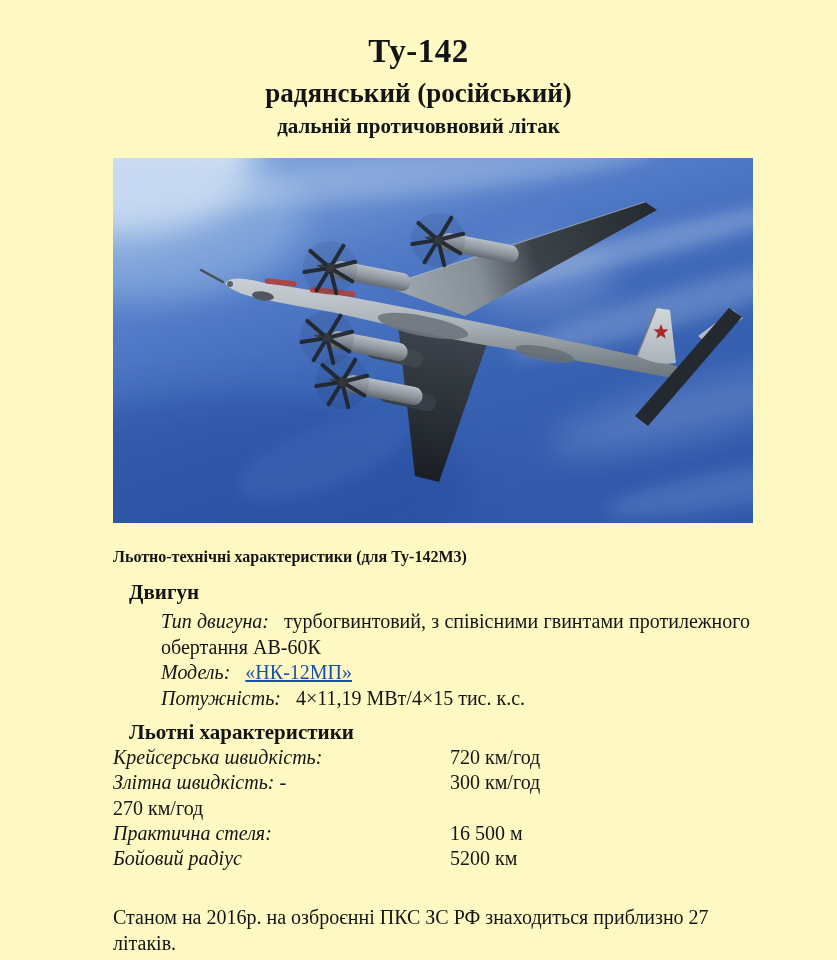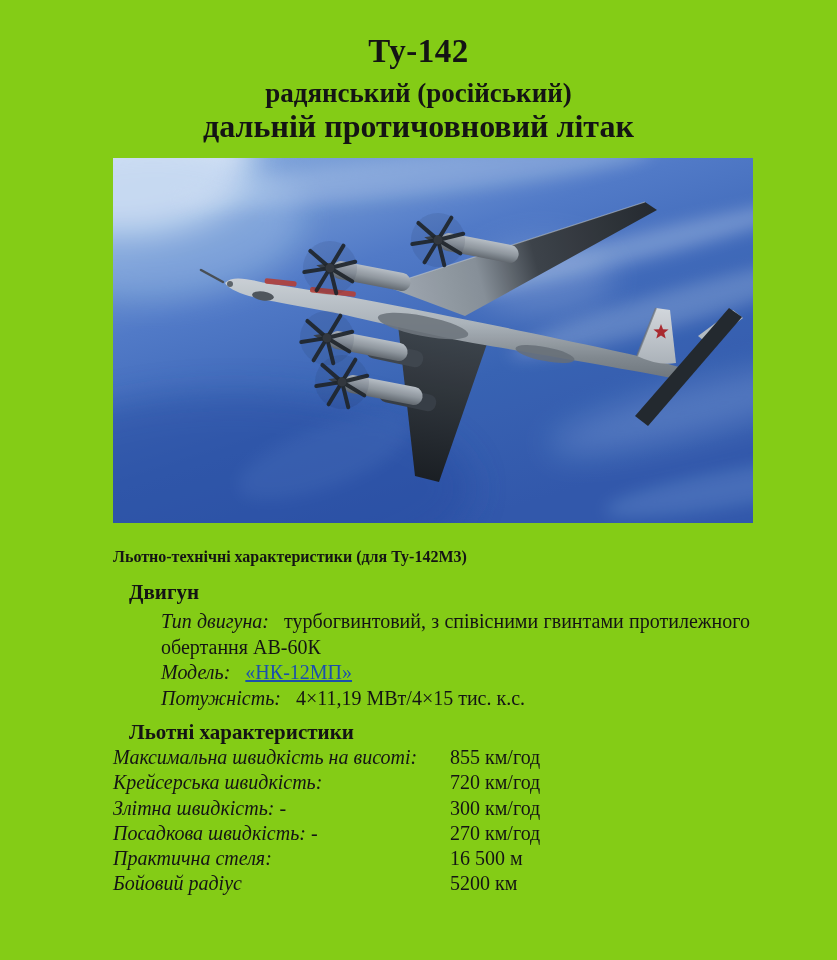--- a/index.html
+++ b/index.html
@@ -1,31 +1,31 @@
 <!DOCTYPE html>
 <html><head>
 <meta charset="utf-8">
 <style>
   html,body { margin:0; padding:0; background:#ffffff; }
   .page {
-    position:relative; width:837px; height:960px; background:#84cc16;
+    position:relative; width:837px; height:960px; background:#fef9c3;
     font-family:"Liberation Serif", serif; color:#141414; overflow:hidden;
   }
   
   .doc-title {
     position:absolute; top:33px; left:0; width:837px; text-align:center;
     font-size:33px; font-weight:700; line-height:36px; letter-spacing:.5px;
   }
   .doc-sub1 {
     position:absolute; top:77px; left:0; width:837px; text-align:center;
     font-size:27px; font-weight:700; line-height:32px;
   }
   .doc-sub2 {
     position:absolute; top:110px; left:0; width:837px; text-align:center;
-    font-size:32px; font-weight:700; line-height:32px;
+    font-size:21px; font-weight:700; line-height:32px;
   }
   
   .photo {
     position:absolute; left:113px; top:158px; width:640px; height:365px;
     line-height:0;
   }
   
   .specs { position:absolute; left:113px; top:543px; width:640px; }
   .section-heading {
     margin:0; font-size:16px; font-weight:700; line-height:28px;
@@ -197,40 +197,36 @@
         <span class="it">Модель:</span><span class="eng-val model-link">«НК-12МП»</span>
       </p>
       <p>
         <span class="it">Потужність:</span><span class="eng-val">4×11,19 МВт/4×15 тис. к.с.</span>
       </p>
     </div>
 
     <h3 class="flight-heading">Льотні характеристики</h3>
     <div class="flight-table">
       <div class="spec-row">
-        <span class="spec-label">Максимальна швидкість на висоті:</span>
-        <span class="spec-value">855 км/год</span>
-      </div>
-      <div class="spec-row">
         <span class="spec-label">Крейсерська швидкість:</span>
         <span class="spec-value">720 км/год</span>
       </div>
       <div class="spec-row">
         <span class="spec-label">Злітна швидкість: -</span>
         <span class="spec-value">300 км/год</span>
       </div>
       <div class="spec-row">
-        <span class="spec-label">Посадкова швидкість: -</span>
         <span class="spec-value">270 км/год</span>
       </div>
       <div class="spec-row">
         <span class="spec-label">Практична стеля:</span>
         <span class="spec-value">16 500 м</span>
       </div>
       <div class="spec-row">
         <span class="spec-label">Бойовий радіус</span>
         <span class="spec-value">5200 км</span>
       </div>
     </div>
   </div>
 
+  <div class="footer-note">Станом на 2016р. на озброєнні ПКС ЗС РФ знаходиться приблизно 27 літаків.</div>
 
 </div>
 
 </body></html>

